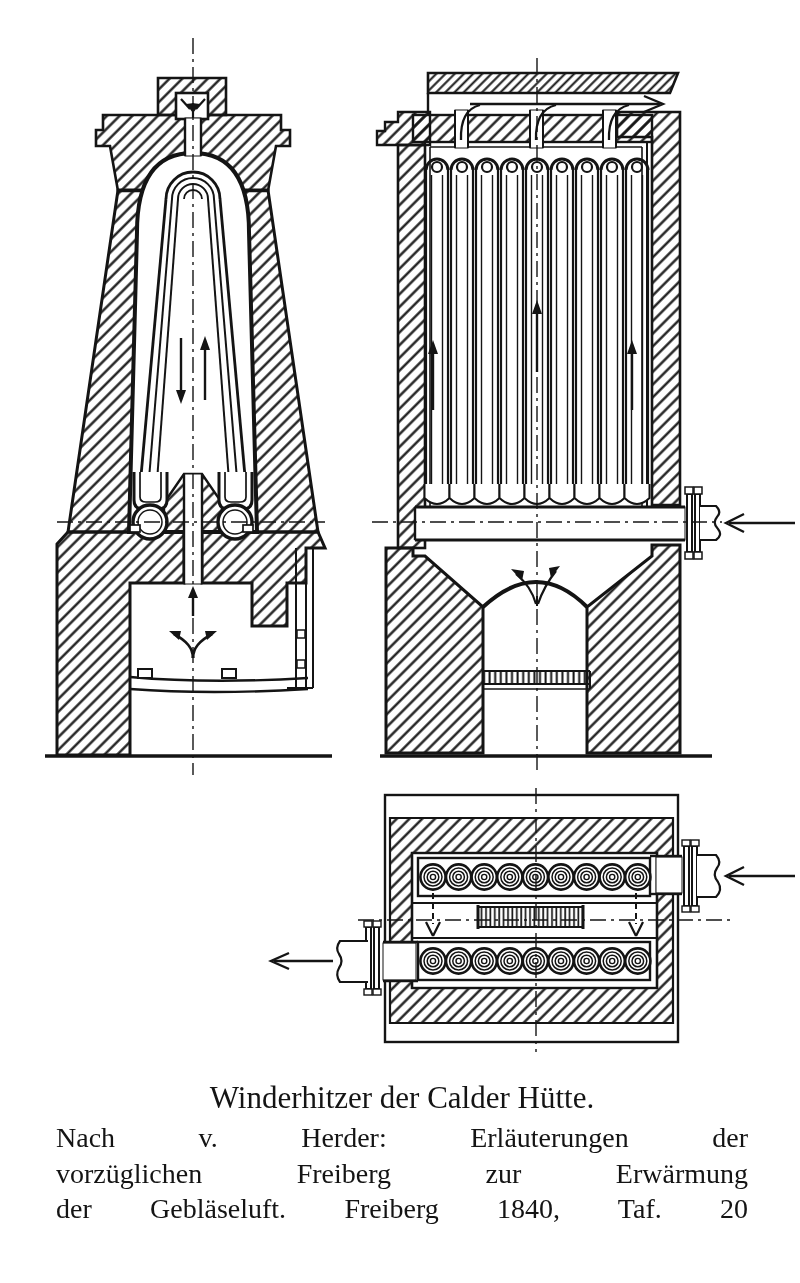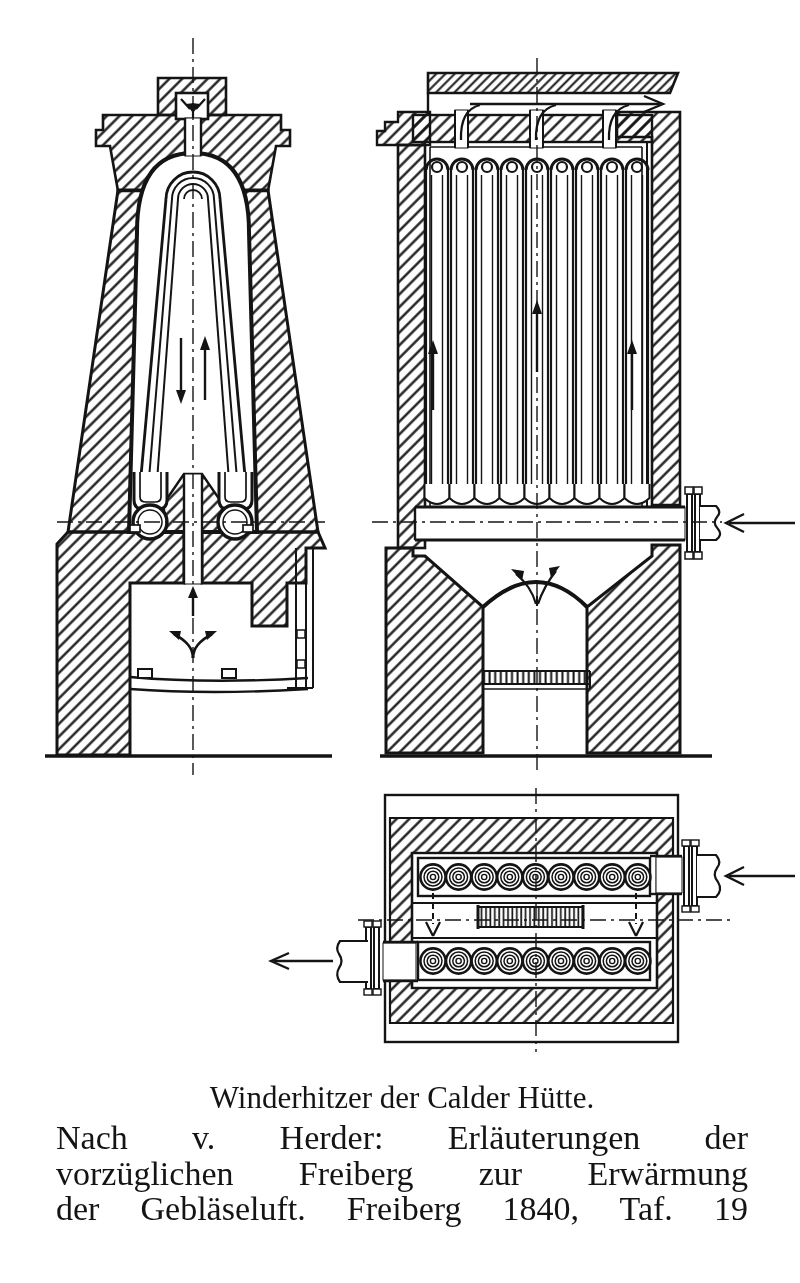--- a/index.html
+++ b/index.html
@@ -11,21 +11,21 @@
   .h{fill:url(#hatch);}
   .hf{fill:url(#hatchF);}
   .w{fill:#ffffff;}
   .k{fill:#141414;stroke:none;}
   .g1{fill:url(#vbars);stroke:none;}
   .g2{fill:url(#vbars2);stroke:none;}
   .cl{stroke-dasharray:16 5 3 5;stroke-width:1.4;}
   .dash{stroke-dasharray:6 4;}
   .caption{position:absolute;left:56px;top:1080px;width:692px;}
   .cap-title{text-align:center;font-size:31px;line-height:36px;margin-bottom:4px;}
-  .cap-line{text-align:justify;text-align-last:justify;font-size:34px;line-height:35.5px;white-space:nowrap0;}
+  .cap-line{text-align:justify;text-align-last:justify;font-size:28px;line-height:35.5px;white-space:nowrap0;}
 </style>
 </head>
 <body>
 
 <div class="sheet">
 
 <svg width="800" height="1062" viewBox="0 0 800 1062">
   <defs>
     <pattern id="hatch" patternUnits="userSpaceOnUse" width="9" height="9" patternTransform="rotate(-45)">
       <line x1="0" y1="4.5" x2="9" y2="4.5" stroke="#141414" stroke-width="2.3"></line>
@@ -359,16 +359,16 @@
     </g>
     <line class="cl" x1="536" y1="788" x2="536" y2="1052"></line>
     <line class="cl" x1="358" y1="920" x2="735" y2="920"></line>
   </g>
 </svg>
 
 <div class="caption">
   <div class="cap-title">Winderhitzer der Calder Hütte.</div>
   <div class="cap-line">Nach v. Herder: Erläuterungen der</div>
   <div class="cap-line">vorzüglichen Freiberg zur Erwärmung</div>
-  <div class="cap-line">der Gebläseluft. Freiberg 1840, Taf. 19</div>
+  <div class="cap-line">der Gebläseluft. Freiberg 1840, Taf. 20</div>
 </div>
 
 </div>
 
 </body></html>

